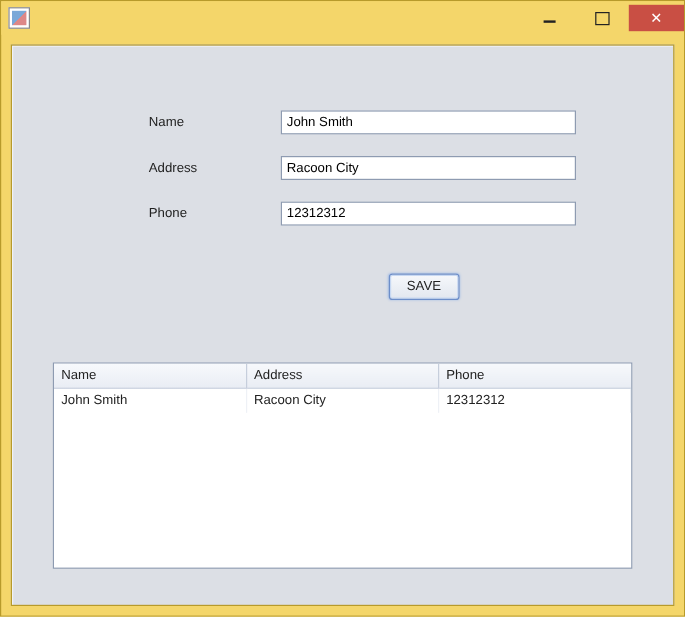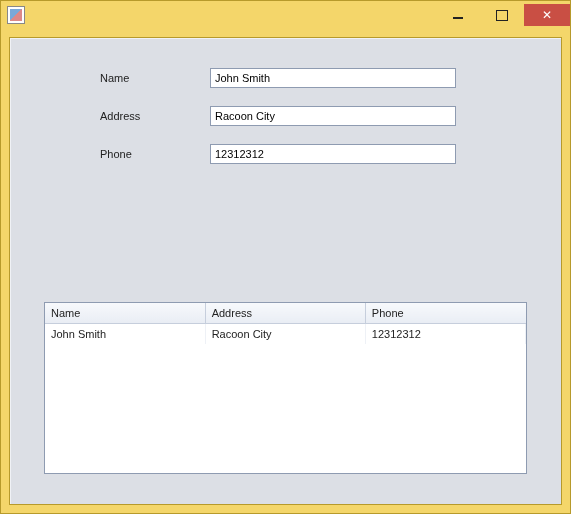--- a/index.html
+++ b/index.html
@@ -80,21 +80,21 @@
   }
 
   .inner-panel {
     margin: 8px;
     flex: 1;
     background: #dcdfe5;
     border: 1px solid #b79a2b;
     box-shadow: inset 1px 1px 0 #f0f2f6;
     box-sizing: border-box;
     position: relative;
-    padding: 0;
+    padding: 24px;
   }
 
   
   .form-area {
     padding-top: 30px;
     padding-left: 90px;
   }
   .form-row {
     display: flex;
     align-items: center;
@@ -209,20 +209,23 @@
       <div class="form-row">
         <div class="form-label">Address</div>
         <input class="text-input" type="text" value="Racoon City" style="">
       </div>
 
       <div class="form-row">
         <div class="form-label">Phone</div>
         <input class="text-input" type="text" value="12312312" style="">
       </div>
 
+      <div class="save-row">
+        <button class="save-btn">SAVE</button>
+      </div>
 
     </div>
 
     <div class="table-wrap">
       <table>
         <thead>
           <tr>
             <th>Name</th>
             <th>Address</th>
             <th>Phone</th>

